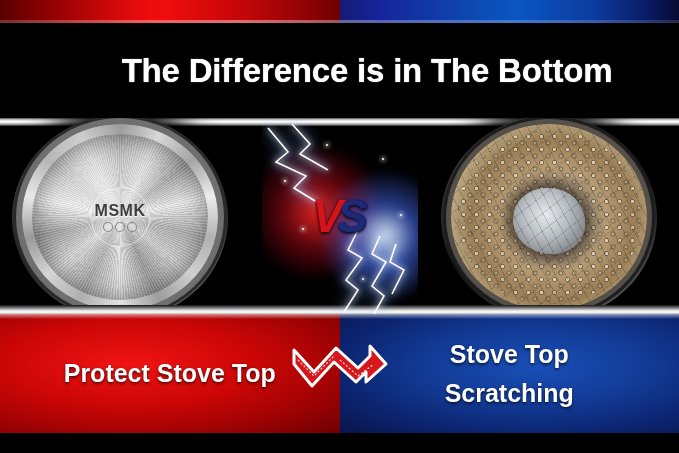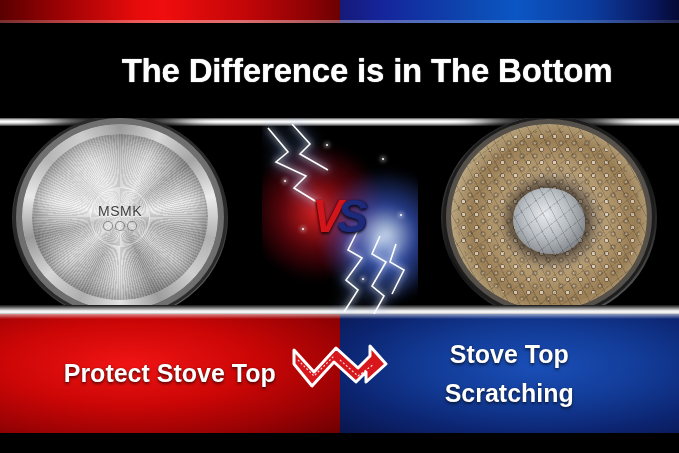--- a/index.html
+++ b/index.html
@@ -55,21 +55,21 @@
       repeating-conic-gradient(from 0deg, rgba(255,255,255,.10) 0deg 1deg, rgba(0,0,0,.10) 1deg 2deg);
     box-shadow:inset 0 0 24px rgba(0,0,0,.45);}
   .pan-good-rim{position:absolute;left:12px;top:-10px;width:216px;height:204px;border-radius:50%;
     background:linear-gradient(160deg,#efefef 0%,#8c8c8c 20%,#3a3a3a 48%,#6e6e6e 70%,#d9d9d9 100%);
     box-shadow:0 0 26px 6px rgba(0,0,0,.85);}
   .logo{position:absolute;left:50%;top:50%;transform:translate(-50%,-50%);
     width:58px;height:58px;border-radius:50%;z-index:4;
     border:1px solid rgba(255,255,255,.45);
     background:radial-gradient(circle at 40% 34%, rgba(255,255,255,.42), rgba(190,190,190,.12) 60%, rgba(120,120,120,.05));
     display:flex;flex-direction:column;align-items:center;justify-content:center;}
-  .logo-text{font-size:14px;font-weight:normal;color:#3c3c3c;letter-spacing:.5px;
+  .logo-text{font-size:16px;font-weight:bold;color:#3c3c3c;letter-spacing:.5px;
     text-shadow:0 1px 0 rgba(255,255,255,.75);}
   .logo-sub{margin-top:2px;display:flex;gap:2px;}
   .logo-sub i{display:block;width:8px;height:8px;border-radius:50%;
     border:1px solid rgba(70,70,70,.55);background:rgba(255,255,255,.18);}
 
   
   .pan-bad-rim{position:absolute;right:22px;top:-10px;width:216px;height:204px;border-radius:50%;
     background:linear-gradient(150deg,#d8d8d8 0%,#6d6d6d 18%,#232323 50%,#555 72%,#cfcfcf 100%);
     box-shadow:0 0 26px 6px rgba(0,0,0,.85);}
   .pan-bad{position:absolute;right:32px;top:-2px;width:196px;height:186px;border-radius:50%;

